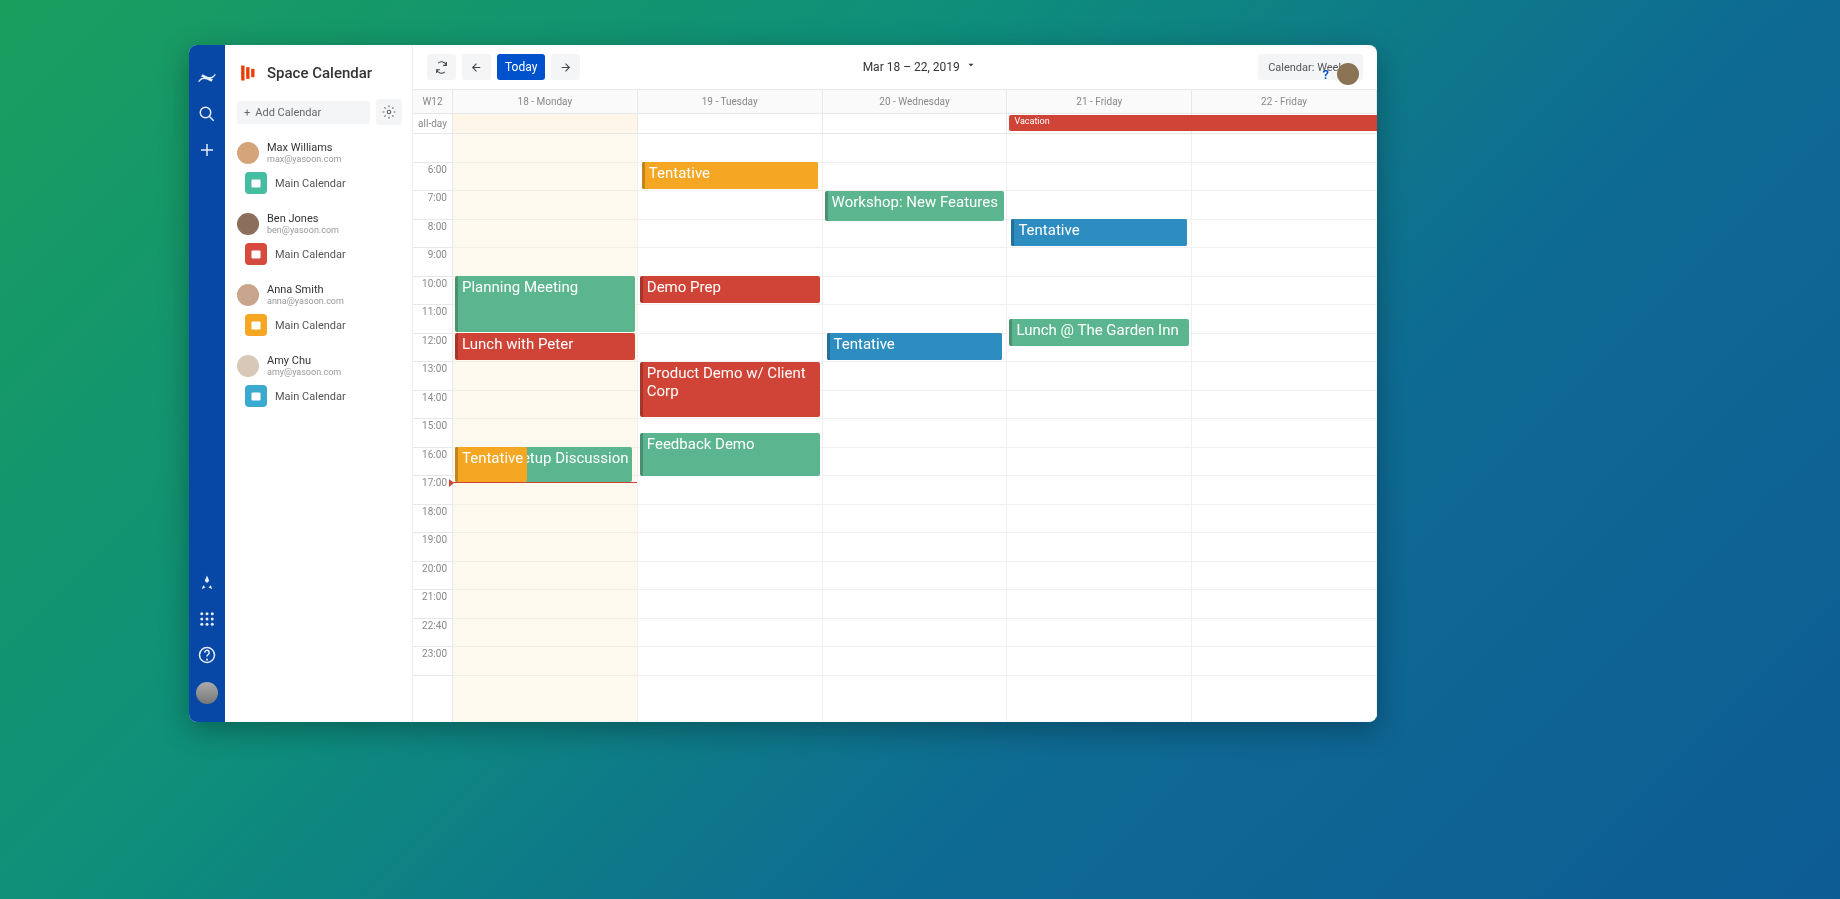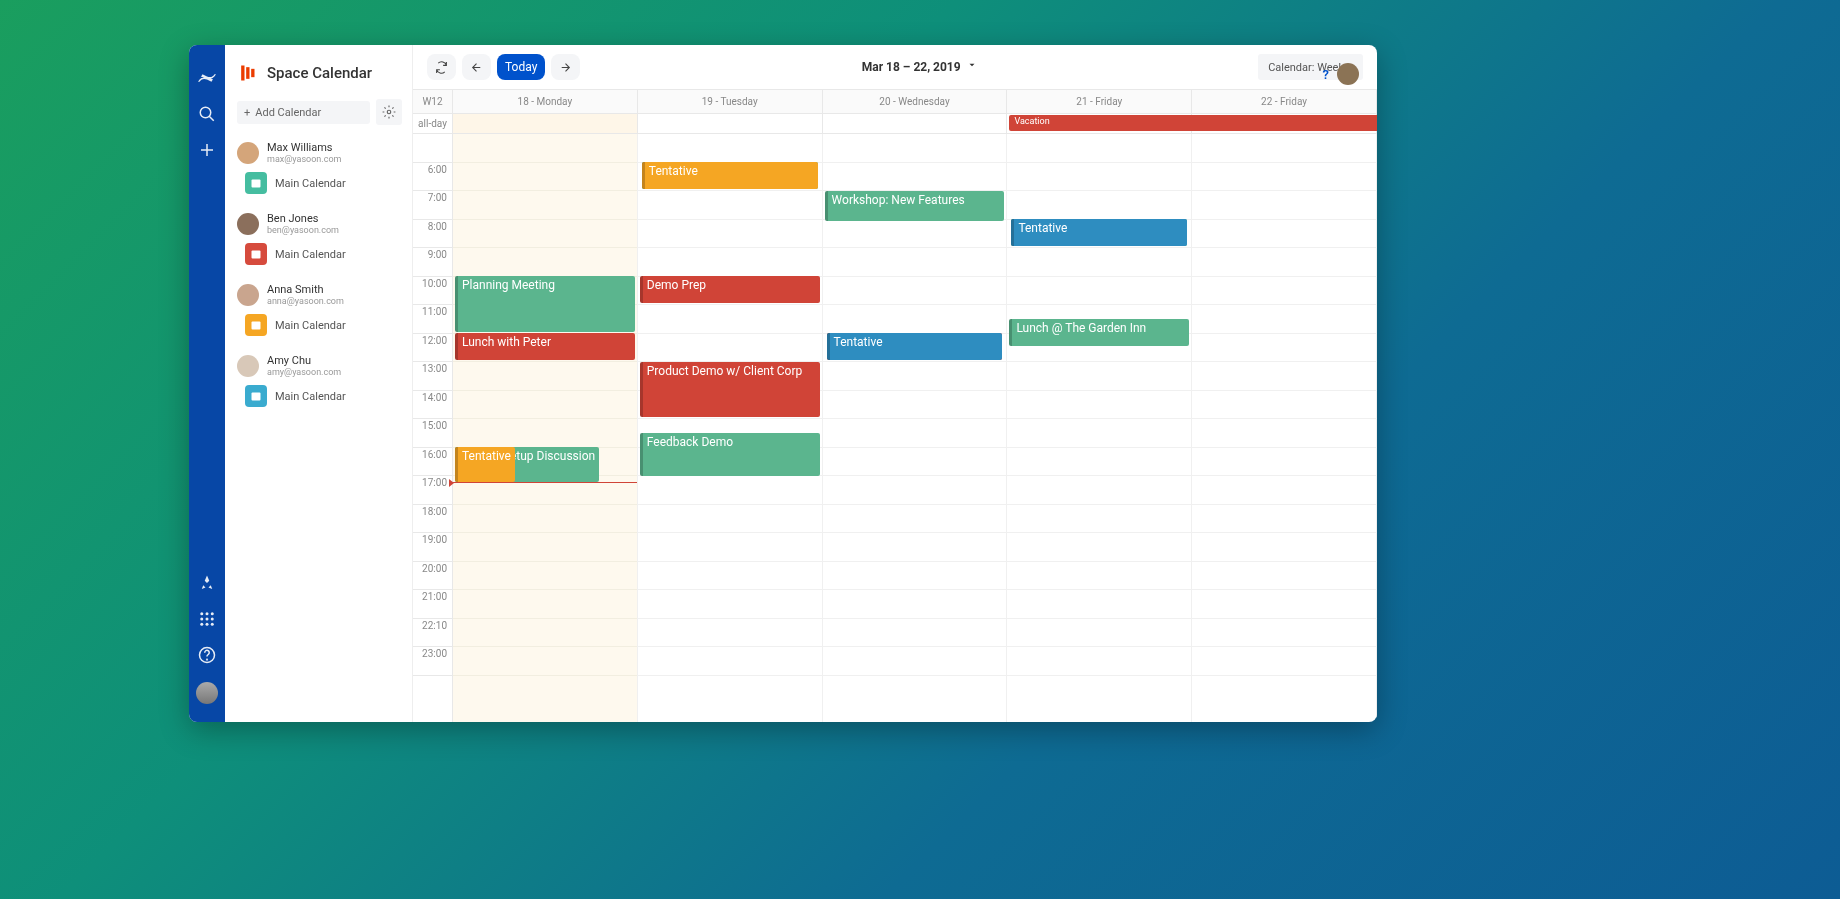--- a/index.html
+++ b/index.html
@@ -19,41 +19,41 @@
 .user-row{display:flex;align-items:center;gap:8px;padding:4px 0}
 .user-avatar{width:22px;height:22px;border-radius:50%;background:#ccc;flex-shrink:0}
 .user-info{display:flex;flex-direction:column}
 .user-name{font-size:11px;color:#333}
 .user-email{font-size:9px;color:#999}
 .cal-row{display:flex;align-items:center;gap:8px;padding:4px 0;margin-left:8px}
 .cal-icon{width:22px;height:22px;border-radius:4px;display:flex;align-items:center;justify-content:center;flex-shrink:0}
 .cal-label{font-size:11px;color:#555}
 .main{flex:1;display:flex;flex-direction:column}
 .toolbar{height:44px;display:flex;align-items:center;padding:0 14px;gap:6px}
-.tb-btn{background:#f4f5f7;border:none;border-radius:8px;height:26px;min-width:26px;padding:0 8px;font-size:12px;color:#444;cursor:pointer;display:flex;align-items:center;justify-content:center}
+.tb-btn{background:#f4f5f7;border:none;border-radius:3px;height:26px;min-width:26px;padding:0 8px;font-size:12px;color:#444;cursor:pointer;display:flex;align-items:center;justify-content:center}
 .tb-btn.primary{background:#0052cc;color:#fff}
-.tb-date{flex:1;text-align:center;font-size:12px;font-weight:700;color:#333;display:flex;justify-content:center;gap:6px}
+.tb-date{flex:1;text-align:center;font-size:12px;font-weight:400;color:#333;display:flex;justify-content:center;gap:6px}
 .view-select{background:#f4f5f7;border:none;border-radius:3px;height:26px;padding:0 10px;font-size:11px;color:#555;cursor:pointer;display:flex;align-items:center;}
 .grid{flex:1;display:flex;flex-direction:column;border-top:1px solid #e8e8e8}
 .day-header{display:flex;height:24px;border-bottom:1px solid #e8e8e8;background:#fafafa}
 .time-col-h{width:40px;border-right:1px solid #e8e8e8;font-size:10px;color:#888;display:flex;align-items:center;justify-content:center}
 .day-h{flex:1;border-right:1px solid #e8e8e8;font-size:10px;color:#888;display:flex;align-items:center;justify-content:center}
 .allday-row{display:flex;height:20px;border-bottom:1px solid #e8e8e8;position:relative}
 .allday-label{width:40px;border-right:1px solid #e8e8e8;font-size:10px;color:#888;display:flex;align-items:center;justify-content:center}
 .allday-cell{flex:1;border-right:1px solid #e8e8e8;position:relative}
 .allday-cell.mon{background:#fef6e8}
 .allday-event{position:absolute;left:2px;top:1px;right:-380px;height:16px;background:#d04437;color:#fff;font-size:9px;padding:1px 5px;border-radius:2px;z-index:2}
 .time-grid{flex:1;display:flex;overflow:hidden}
 .time-col{width:40px;border-right:1px solid #e8e8e8}
 .time-slot{height:28.5px;border-bottom:1px solid #e8e8e8;font-size:10px;color:#888;text-align:right;padding-right:5px;padding-top:1px}
 .day-col{flex:1;border-right:1px solid #f0f0f0;position:relative}
 .day-col .slot{height:28.5px;border-bottom:1px solid #f0f0f0}
 .day-col.mon{background:#fef9ee}
 .day-col.mon .slot{border-bottom:1px solid #f2eee0}
-.event{position:absolute;left:2px;right:2px;border-radius:2px;color:#fff;font-size:12px;padding:2px 4px;overflow:hidden;line-height:1.2;border-left:3px solid rgba(0,0,0,0.2)}
+.event{position:absolute;left:2px;right:2px;border-radius:2px;color:#fff;font-size:15px;padding:2px 4px;overflow:hidden;line-height:1.2;border-left:3px solid rgba(0,0,0,0.2)}
 .event.green{background:#5bb58e}
 .event.red{background:#d04437}
 .event.orange{background:#f5a623}
 .event.blue{background:#2e8dc0}
 .split-wrap{position:absolute;left:2px;right:2px;display:flex;gap:1px}
 .now-line{position:absolute;left:0;right:0;height:1px;background:#d04437;z-index:5}
 .now-line::before{content:"";position:absolute;left:-4px;top:-3px;border:4px solid transparent;border-left:5px solid #d04437}
 </style>
 </head>
 <body>
@@ -267,21 +267,21 @@
           <div class="time-slot">12:00</div>
           <div class="time-slot">13:00</div>
           <div class="time-slot">14:00</div>
           <div class="time-slot">15:00</div>
           <div class="time-slot">16:00</div>
           <div class="time-slot">17:00</div>
           <div class="time-slot">18:00</div>
           <div class="time-slot">19:00</div>
           <div class="time-slot">20:00</div>
           <div class="time-slot">21:00</div>
-          <div class="time-slot">22:10</div>
+          <div class="time-slot">22:40</div>
           <div class="time-slot">23:00</div>
         </div>
 
         <div class="day-col mon">
           <div class="slot"></div>
             <div class="slot"></div>
             <div class="slot"></div>
             <div class="slot"></div>
             <div class="slot"></div>
             <div class="slot"></div>

